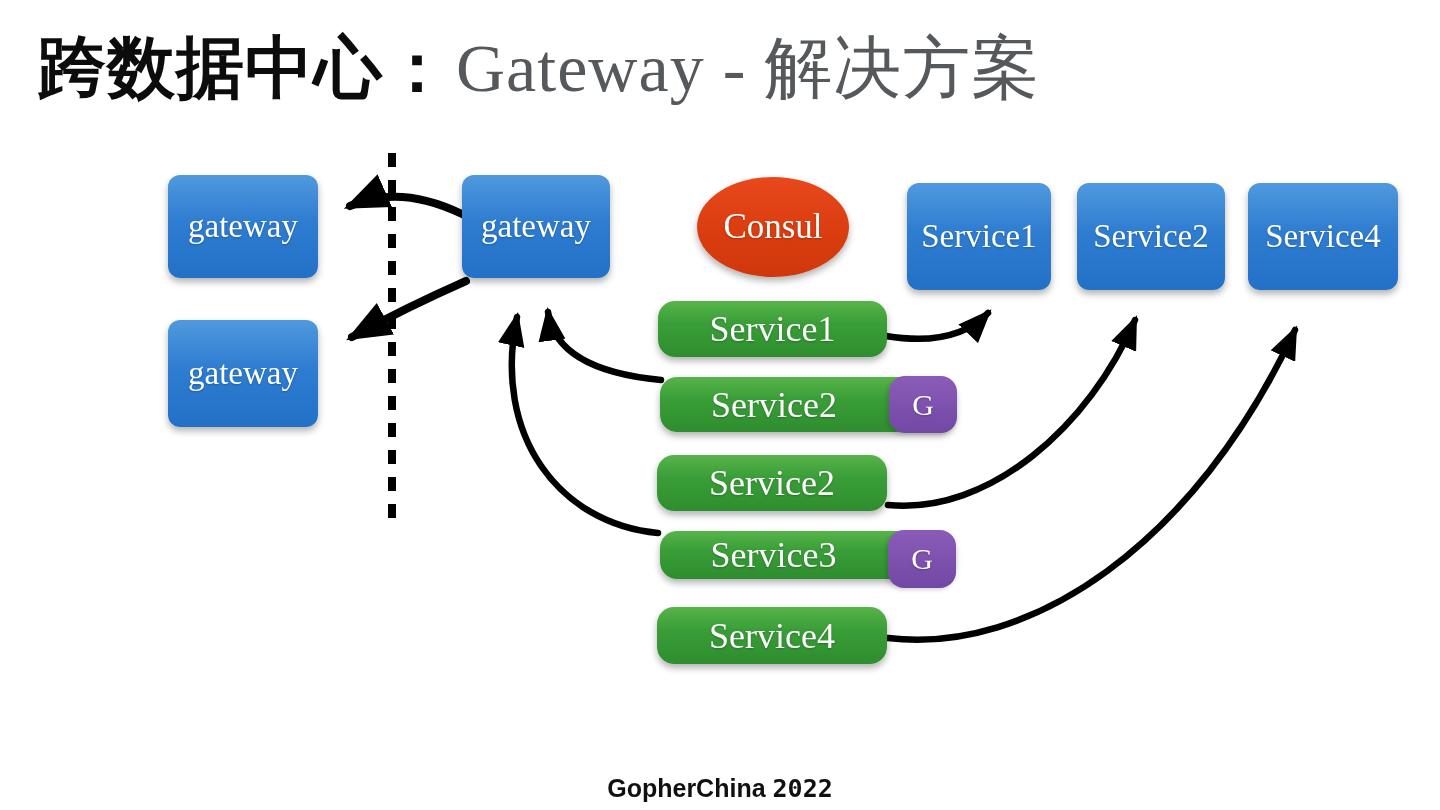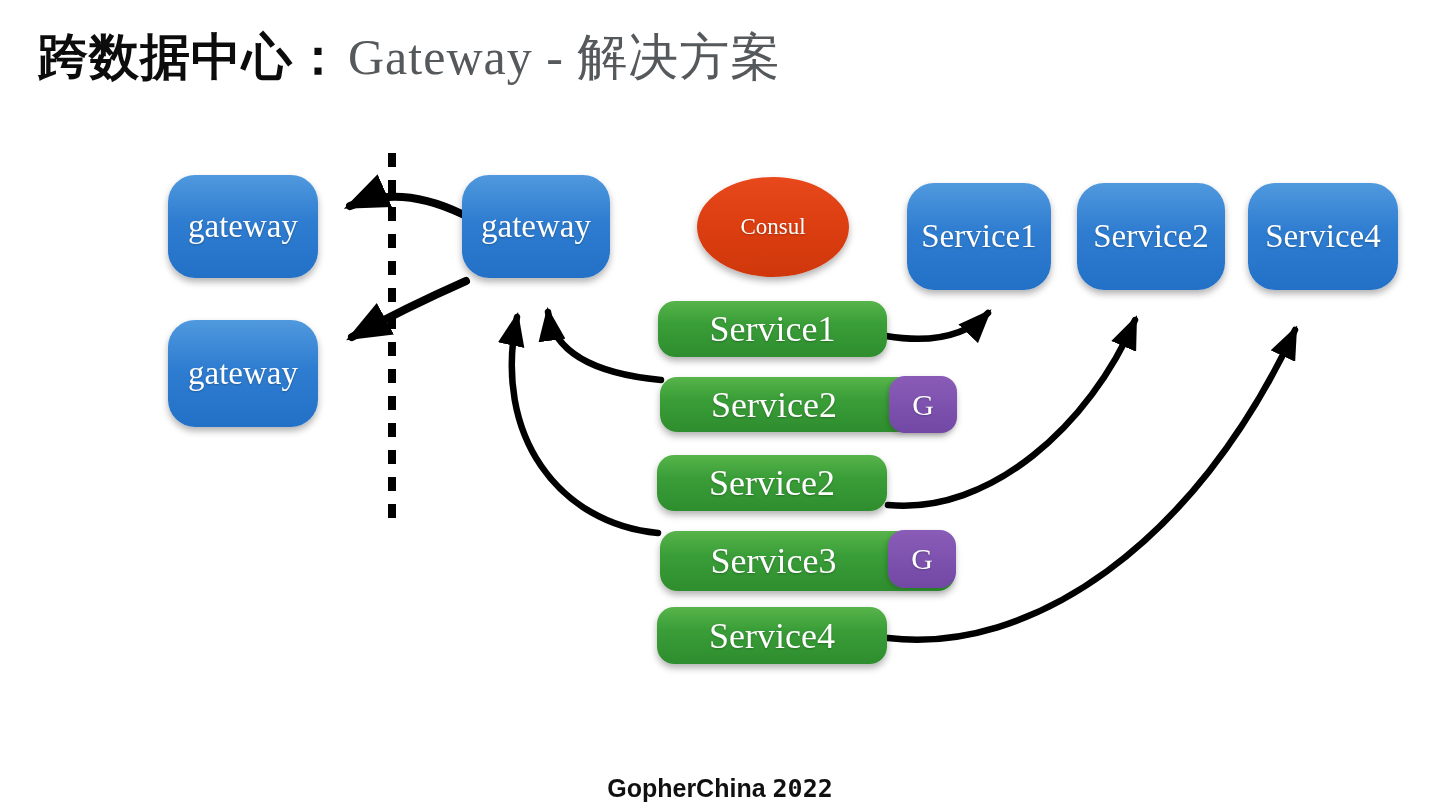--- a/index.html
+++ b/index.html
@@ -2,44 +2,44 @@
 <html><head>
 <meta charset="utf-8">
 <style>
   html,body { margin:0; padding:0; background:#ffffff; }
   .slide {
     position:relative; width:1440px; height:810px; background:#ffffff;
     overflow:hidden; font-family:"Liberation Serif","DejaVu Serif",serif;
   }
   .title {
     position:absolute; left:38px; top:26px; white-space:nowrap;
-    font-size:50px; line-height:1.25; letter-spacing:1px;
+    font-size:68px; line-height:1.25; letter-spacing:1px;
   }
   .title .t-black { color:#0c0c0c; font-weight:700; }
   .title .t-gray  { color:#55595c; font-weight:400; margin-left:4px; }
 
   .arrow-layer { position:absolute; left:0; top:0; width:1440px; height:810px; pointer-events:none; }
 
   .node {
     position:absolute; display:flex; align-items:center; justify-content:center;
     color:#ffffff; box-shadow:0 4px 7px rgba(0,0,0,.30);
     text-shadow:0 1px 2px rgba(0,0,0,.25);
   }
   .blue {
     background:linear-gradient(180deg,#5099de 0%,#2f7dd1 45%,#2371c7 100%);
-    border-radius:27px; font-size:33px;
+    border-radius:12px; font-size:33px;
   }
   .green {
     background:linear-gradient(180deg,#57b44a 0%,#3a9e38 40%,#2e8d2e 100%);
     border-radius:17px; font-size:36px;
   }
   .green.has-badge { padding-right:68px; }
   .consul {
     background:linear-gradient(180deg,#e8481c 0%,#d93c0e 60%,#cf380c 100%);
-    border-radius:50%; font-size:23px;
+    border-radius:50%; font-size:35px;
   }
   .badge {
     position:absolute; right:-1px; top:-1px; width:68px; height:57px;
     background:linear-gradient(180deg,#8a5cb8 0%,#7148a4 100%);
     border-radius:16px; display:flex; align-items:center; justify-content:center;
     font-size:30px; box-shadow:-2px 2px 4px rgba(0,0,0,.15);
   }
   .footer {
     position:absolute; left:0; top:774px; width:100%; text-align:center;
     font-family:"Liberation Sans","DejaVu Sans",sans-serif;
@@ -107,21 +107,21 @@
 
   <div class="node green has-badge" style="left:660px; top:377px; width:228px; height:55px;">
     <span>Service2</span>
     <span class="badge" style="height:57px;">G</span>
   </div>
 
   <div class="node green" style="left:657px; top:455px; width:230px; height:56px;">
     <span>Service2</span>
   </div>
 
-  <div class="node green has-badge" style="left:660px; top:531px; width:227px; height:60px;">
+  <div class="node green has-badge" style="left:660px; top:531px; width:227px; height:48px;">
     <span>Service3</span>
     <span class="badge" style="height:58px;">G</span>
   </div>
 
   <div class="node green" style="left:657px; top:607px; width:230px; height:57px;">
     <span>Service4</span>
   </div>
 
   <div class="node blue" style="left:907px; top:183px; width:144px; height:107px;">
     <span>Service1</span>

